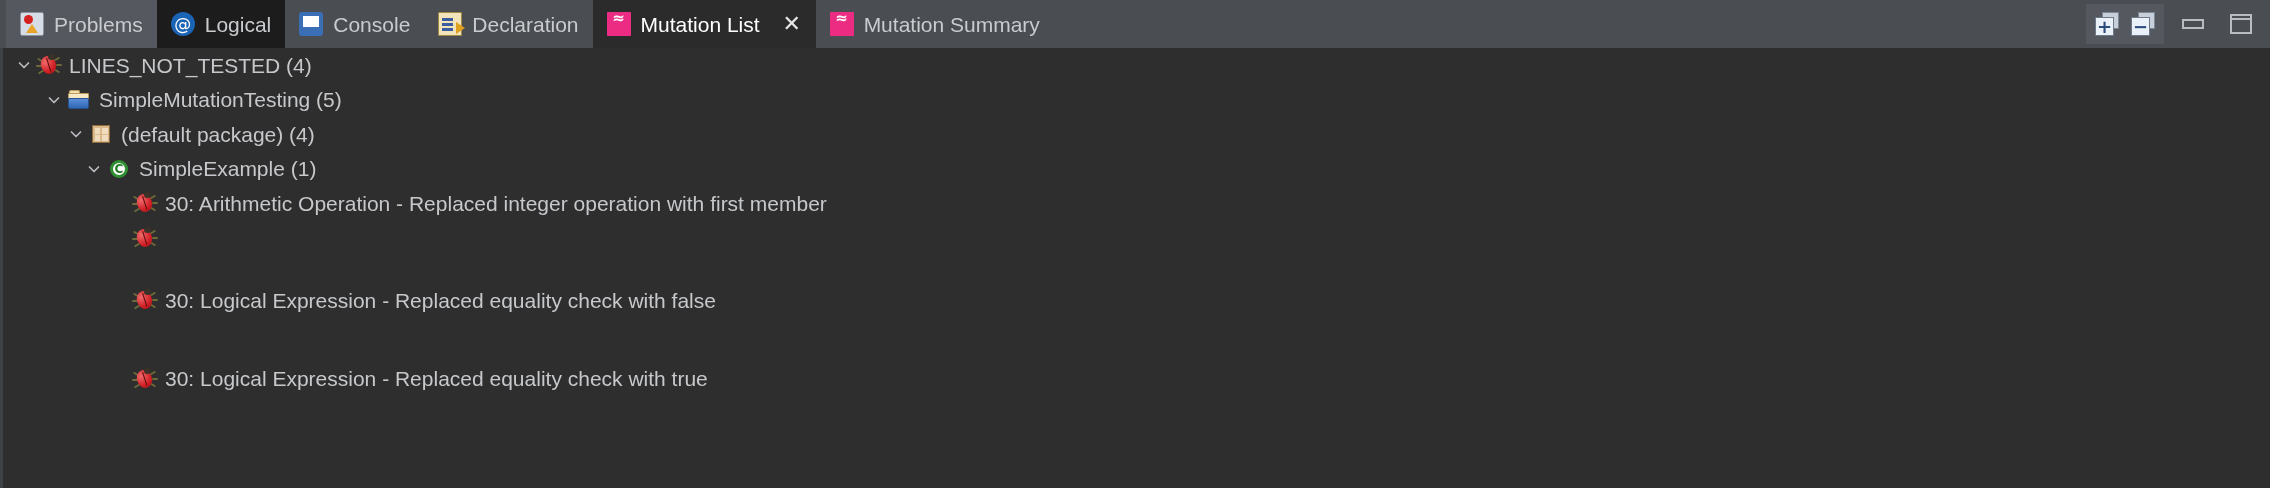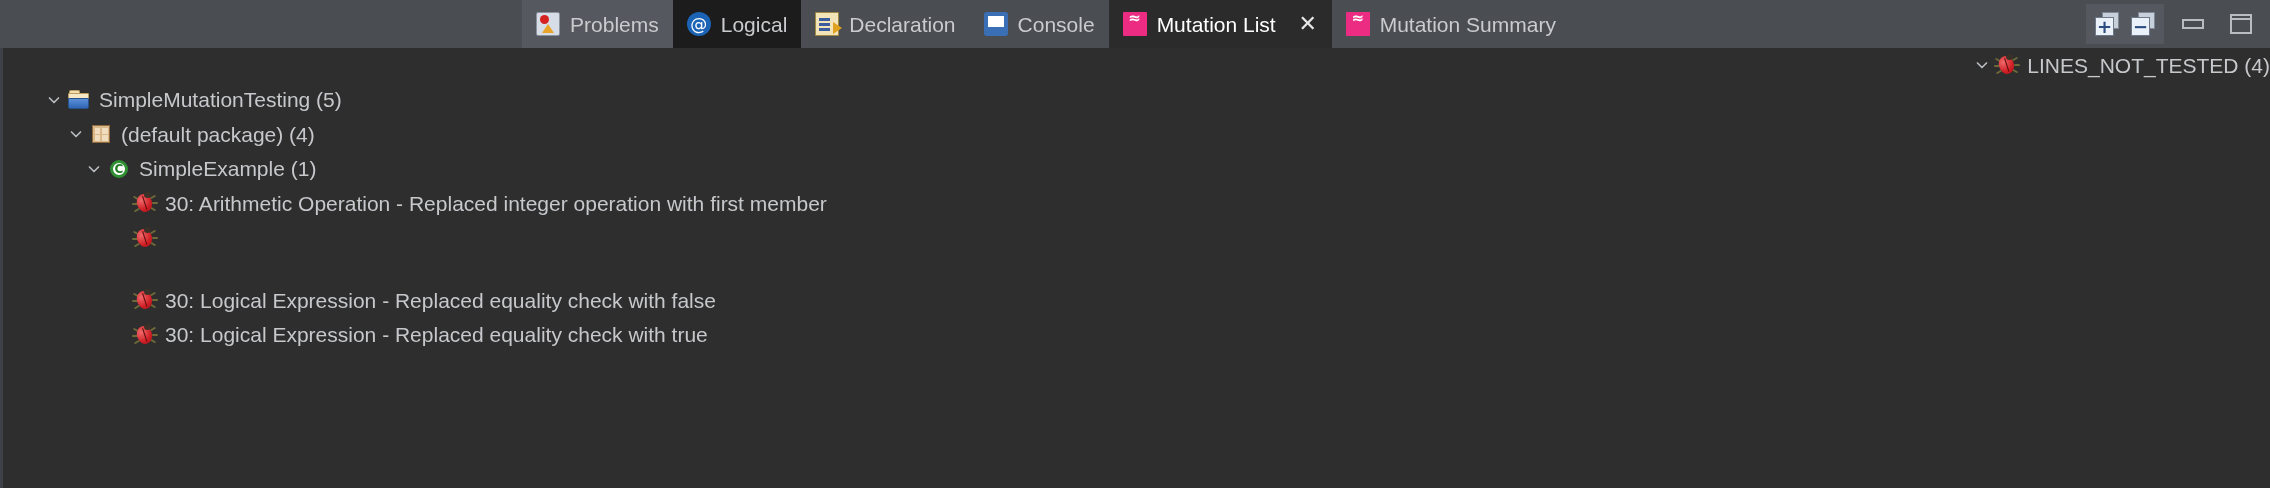--- a/index.html
+++ b/index.html
@@ -31,21 +31,20 @@
     display: flex;
     align-items: stretch;
     position: relative;
     padding-left: 6px;
   }
   .tab-strip {
     display: flex;
     align-items: stretch;
     flex: 1 1 auto;
     min-width: 0;
-    justify-content: center;
   }
   .tab {
     display: flex;
     align-items: center;
     gap: 10px;
     padding: 0 14px;
     height: 48px;
     color: #c9cbce;
     font-size: 21px;
     white-space: nowrap;
@@ -422,27 +421,27 @@
         <span class="ticon icon-problems"></span>
         <span class="tab-label">Problems</span>
       </div>
 
       <div class="tab" style="background:#1c1c1c;">
         <span class="ticon icon-javadoc">@</span>
         <span class="tab-label">Logical</span>
       </div>
 
       <div class="tab">
+        <span class="ticon icon-console"></span>
+        <span class="tab-label">Console</span>
+      </div>
+
+      <div class="tab">
         <span class="ticon icon-declaration"></span>
         <span class="tab-label">Declaration</span>
-      </div>
-
-      <div class="tab">
-        <span class="ticon icon-console"></span>
-        <span class="tab-label">Console</span>
       </div>
 
       <div class="tab active">
         <span class="ticon icon-mutation">
             <span>≈</span>
           </span>
         <span class="tab-label">Mutation List</span>
         <span class="tab-close">✕</span>
       </div>
 
@@ -480,21 +479,21 @@
 
       <div class="tb-plain">
         <span class="ico-max"></span>
       </div>
 
     </div>
   </div>
 
   <div class="tree-body">
 
-    <div class="tree-row" style="padding-left:8px;justify-content:flex-end;">
+    <div class="tree-row" style="padding-left:8px;">
       <span class="twisty">
         <svg width="16" height="16" viewBox="0 0 16 16">
             <path d="M3.5 6 L8 10.5 L12.5 6" fill="none" stroke="#b7babe" stroke-width="1.7" stroke-linecap="round" stroke-linejoin="round"></path>
           </svg>
       </span>
       <span class="row-icon icon-bug">
         <span class="legs">
             <i></i>
             <i></i>
             <i></i>
@@ -594,21 +593,21 @@
             <i></i>
             <i></i>
             <i></i>
           </span>
         <span class="body"></span>
           <span class="head"></span>
       </span>
       <span class="row-label">30: Logical Expression - Replaced equality check with false</span>
     </div>
 
-    <div class="tree-row" style="padding-left:104px;">
+    <div class="tree-row" style="padding-left:104px;margin-top:44px;">
       <span class="twisty empty"></span>
       <span class="row-icon icon-bug">
         <span class="legs">
             <i></i>
             <i></i>
             <i></i>
             <i></i>
             <i></i>
             <i></i>
           </span>

